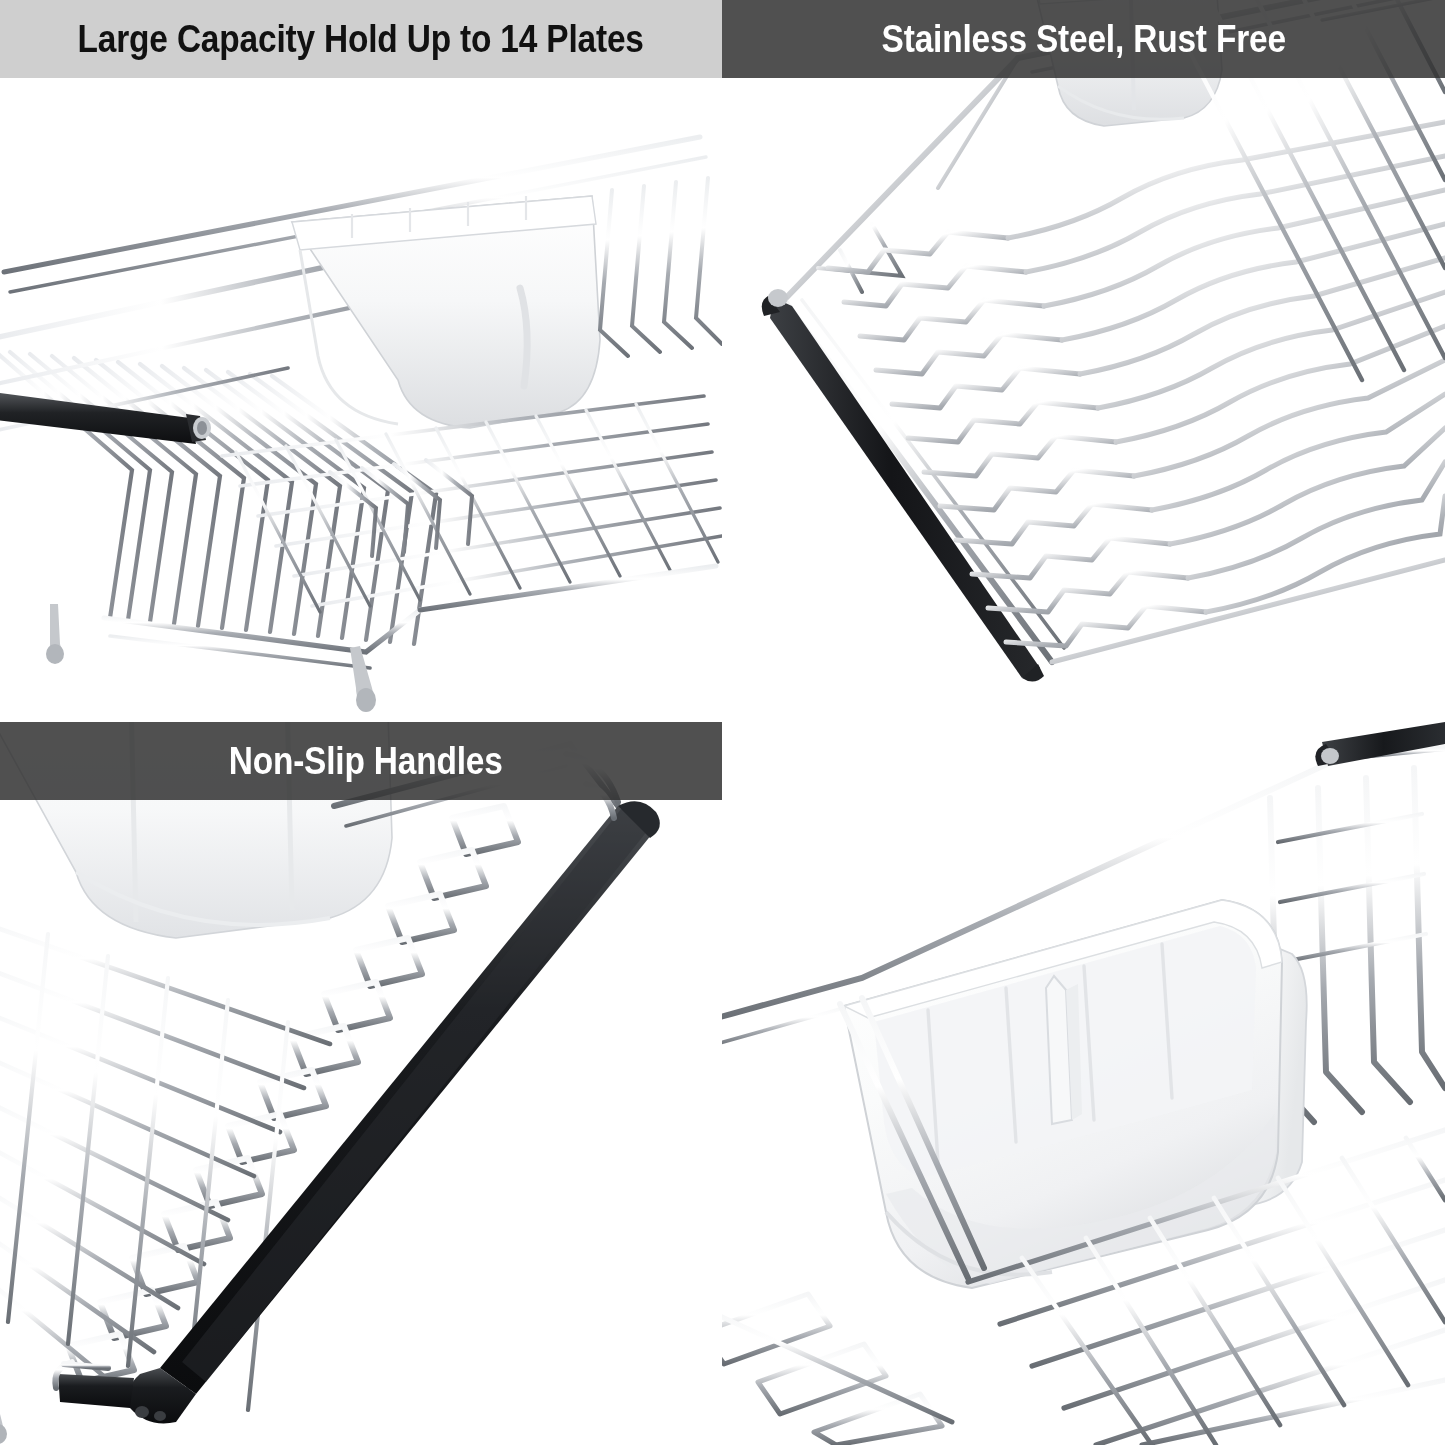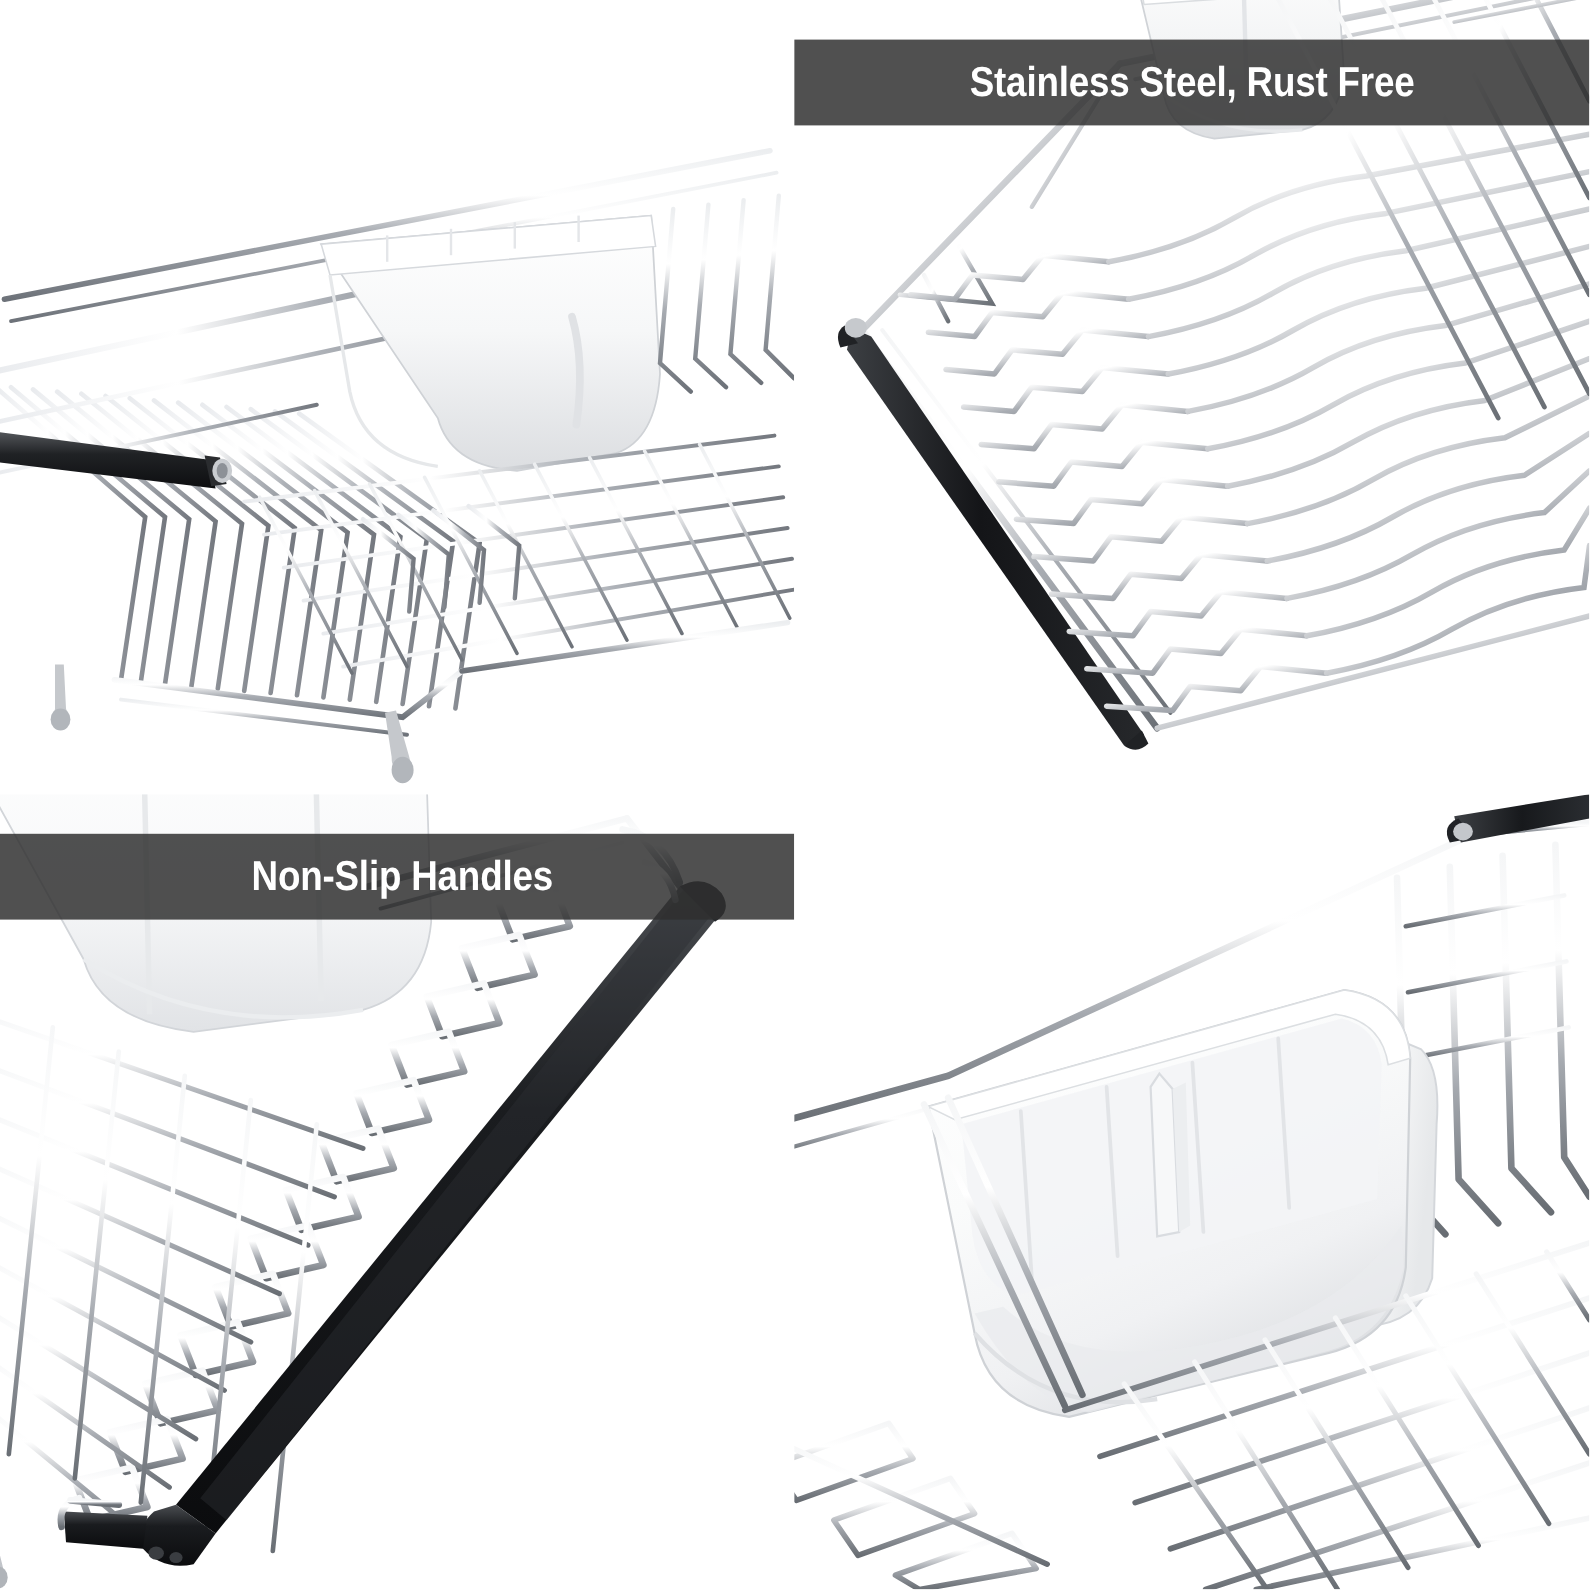--- a/index.html
+++ b/index.html
@@ -37,21 +37,21 @@
     height: 78px;
     display: flex;
     align-items: center;
     justify-content: center;
     z-index: 5;
     pointer-events: none;
   }
   .banner.top { top: 0; }
   .banner.bottom { top: 0; padding-left: 10px; }
   .banner-light { background: #cfcfcf; }
-  .banner-dark  { background: rgba(46,46,46,0.84); margin-top: 36px; }
+  .banner-dark  { background: rgba(46,46,46,0.84); }
   .banner-label {
     font-family: "Liberation Sans Narrow", "Liberation Sans", sans-serif;
     font-weight: 700;
     font-size: 38px;
     line-height: 1;
     letter-spacing: -0.2px;
     transform: scaleX(0.88);
     white-space: nowrap;
   }
   .lbl-dark { color: #111111; }
@@ -185,20 +185,23 @@
       </g>
 
       <g>
         <path d="M58 604 L60 644 Q64 656 56 658 Q48 656 50 644 L50 604 Z" fill="#c5c8cc"></path>
         <ellipse cx="55" cy="654" rx="9" ry="10" fill="#b2b6bb"></ellipse>
         <path d="M360 646 L372 688 Q376 702 366 704 Q356 702 356 688 L350 648 Z" fill="#c5c8cc"></path>
         <ellipse cx="366" cy="700" rx="10" ry="12" fill="#b2b6bb"></ellipse>
       </g>
     </svg>
 
+    <div class="banner top banner-light">
+      <span class="banner-label lbl-dark">Large Capacity Hold Up to 14 Plates</span>
+    </div>
   </div>
 
   <div class="cell">
     <svg class="photo" viewBox="0 0 723 722" preserveAspectRatio="xMidYMid slice">
       <defs>
         <linearGradient id="wireC" x1="0" y1="0" x2="1" y2="1">
           <stop offset="0" stop-color="#f4f5f6"></stop>
           <stop offset="0.35" stop-color="#ffffff"></stop>
           <stop offset="0.6" stop-color="#a9adb3"></stop>
           <stop offset="1" stop-color="#6b7076"></stop>

